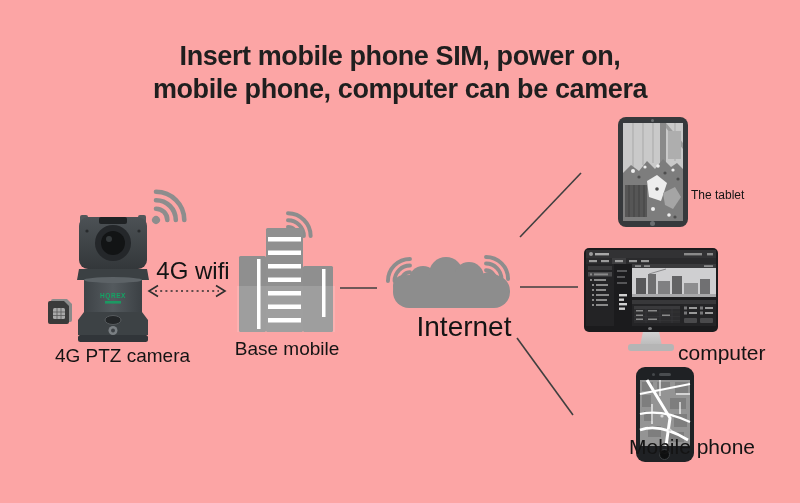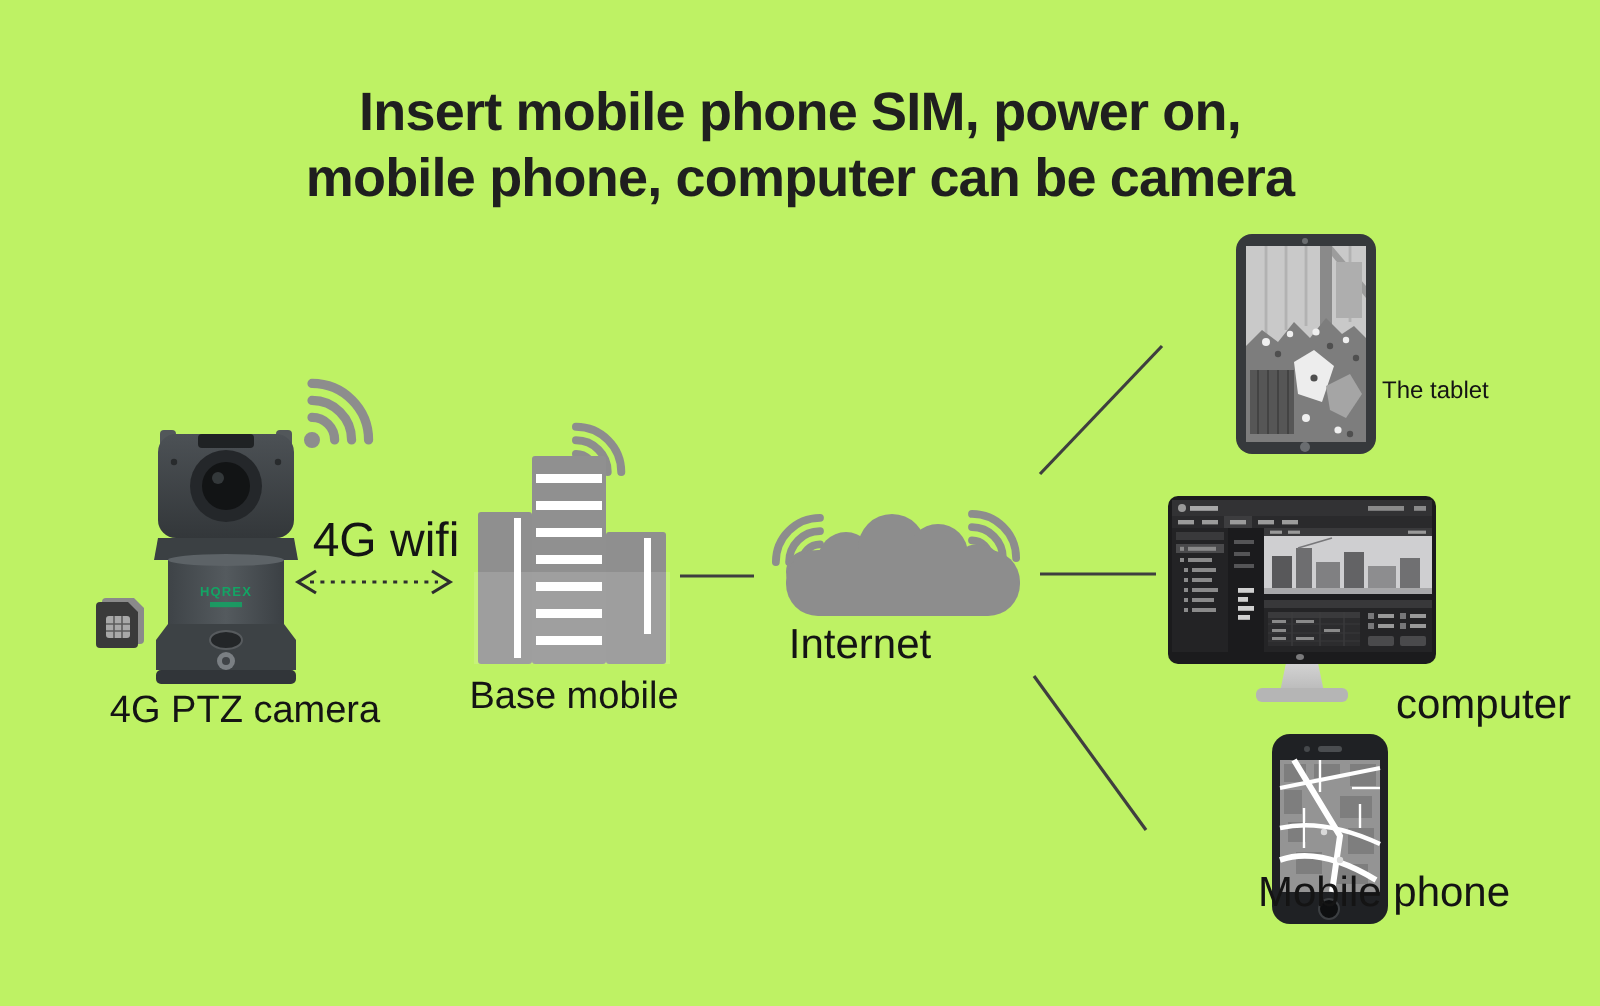--- a/index.html
+++ b/index.html
@@ -1,16 +1,16 @@
 <!DOCTYPE html>
 <html><head>
 <meta charset="utf-8">
 <style>
   html,body{margin:0;padding:0;background:#fff;}
-  #stage{position:relative;width:800px;height:503px;background:#bef264;overflow:hidden;
+  #stage{position:relative;width:800px;height:503px;background:#fca5a5;overflow:hidden;
          font-family:"Liberation Sans","DejaVu Sans",sans-serif;color:#1a1a1a;}
   .abs{position:absolute;}
   .title{left:0;right:0;top:40px;text-align:center;font-weight:bold;font-size:27px;
          line-height:33px;letter-spacing:-0.4px;color:#1f1f1f;}
   .node-label{font-size:19px;color:#141414;white-space:nowrap;}
   .center{text-align:center;}
   .wifi-arc{stroke:#8d8d8d;fill:none;stroke-linecap:round;}
   .conn{stroke:#3f3f3f;stroke-width:1.6;fill:none;}
   svg{display:block;overflow:visible;}
 </style>
@@ -140,21 +140,21 @@
     <g fill="#8d8d8d">
       <circle cx="28" cy="56" r="11"></circle>
       <circle cx="47" cy="50" r="14"></circle>
       <circle cx="70" cy="44" r="17"></circle>
       <circle cx="93" cy="47" r="15"></circle>
       <circle cx="113" cy="54" r="12"></circle>
       <rect x="17" y="45" width="117" height="33" rx="16"></rect>
     </g>
   </svg>
 
-  <div class="abs node-label center" style="left:380px;top:311px;width:100px;font-size:21px;">Internet</div>
+  <div class="abs node-label center" style="left:414px;top:311px;width:100px;font-size:28px;">Internet</div>
 
   <div class="abs" style="left:618px;top:117px;width:70px;height:110px;background:#36393c;border-radius:8px;">
     <div class="abs" style="left:33px;top:2px;width:3px;height:3px;border-radius:50%;background:#6a6d70;"></div>
     <svg class="abs" style="left:5px;top:6px;" width="60" height="98" viewBox="0 0 60 98">
       <rect width="60" height="98" fill="#c9c9c9"></rect>
       <path d="M10,0 V44 M20,0 V42 M30,0 V40 M52,0 V38" stroke="#b2b2b2" stroke-width="1.4" fill="none"></path>
       <rect x="37" y="0" width="6" height="42" fill="#8a8a8a"></rect>
       <polygon points="43,0 60,20 60,26 43,5" fill="#9c9c9c"></polygon>
       <rect x="45" y="8" width="13" height="28" fill="#aeaeae"></rect>
       <polygon points="0,50 8,42 16,48 24,38 32,46 40,36 48,44 54,40 60,46 60,98 0,98" fill="#7d7d7d"></polygon>
@@ -276,21 +276,21 @@
           <rect x="114" y="61.5" width="3" height="3" fill="#777779"></rect>
             <rect x="119" y="62" width="8" height="2" fill="#999"></rect>
           <rect x="98" y="68" width="13" height="5" rx="1" fill="#4a4a4c"></rect>
           <rect x="114" y="68" width="13" height="5" rx="1" fill="#4a4a4c"></rect>
         </g>
       </svg>
       <div class="abs" style="left:64px;top:79px;width:4px;height:3px;border-radius:50%;background:#7a7a7c;"></div>
     </div>
   </div>
 
-  <div class="abs node-label" style="left:678px;top:341px;font-size:21px;margin-left:20px;">computer</div>
+  <div class="abs node-label" style="left:678px;top:341px;font-size:21px;">computer</div>
 
   <div class="abs" style="left:636px;top:367px;width:58px;height:95px;background:#1f2124;border-radius:9px;">
     <div class="abs" style="left:23px;top:6px;width:12px;height:2.5px;border-radius:2px;background:#4a4d50;"></div>
     <div class="abs" style="left:16px;top:5.5px;width:3px;height:3px;border-radius:50%;background:#45484b;"></div>
     <svg class="abs" style="left:4px;top:13px;" width="50" height="66" viewBox="0 0 50 66">
       <rect width="50" height="66" fill="#949494"></rect>
       <g fill="#7e7e7e">
         <rect x="2" y="2" width="11" height="9"></rect>
           <rect x="17" y="2" width="13" height="7"></rect>
         <rect x="35" y="2" width="13" height="11"></rect>

